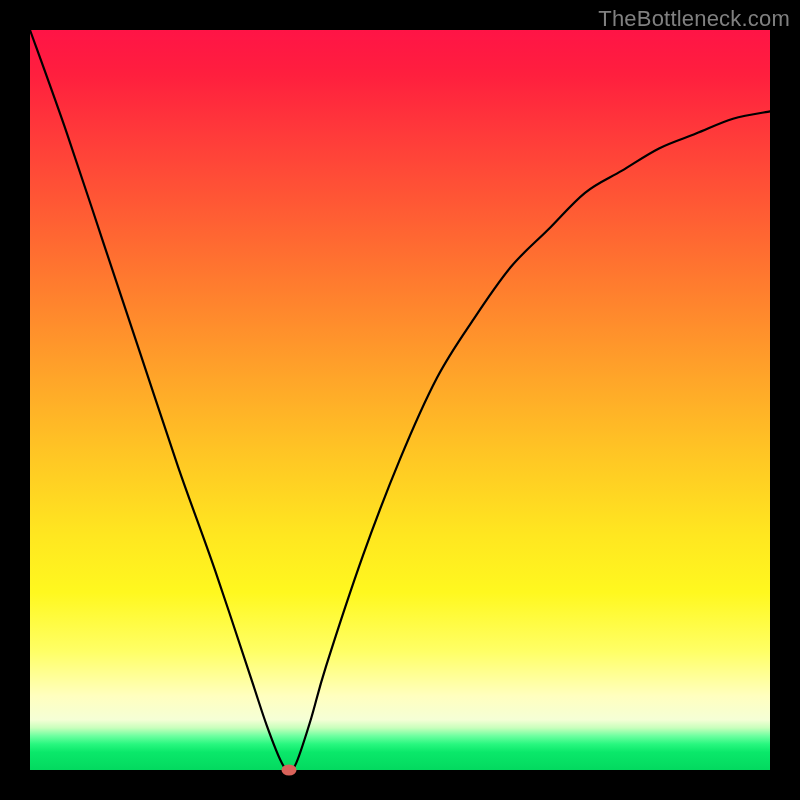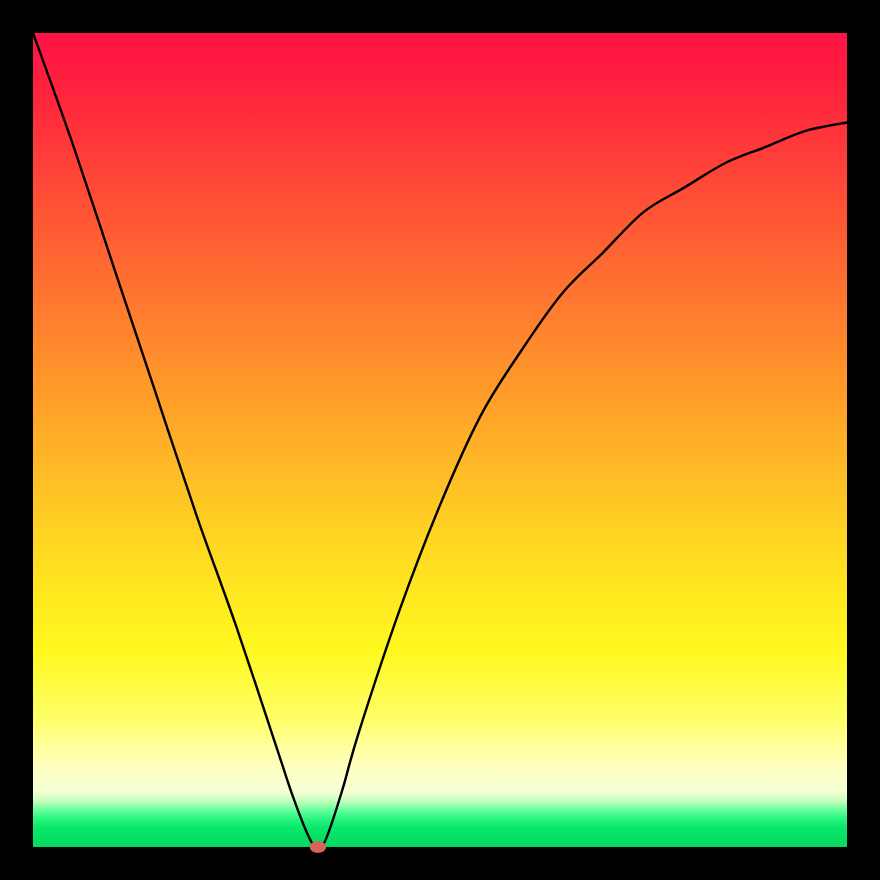--- a/index.html
+++ b/index.html
@@ -76,19 +76,20 @@
     height: 11px;
     background: #d9625a;
     border-radius: 50%;
     transform: translate(-50%, -50%);
   }
 </style>
 </head>
 <body>
 
 <div class="frame">
+  <div class="brand">TheBottleneck.com</div>
   <div class="plot">
     <svg class="curve" viewBox="0 0 740 740" preserveAspectRatio="none">
       <path id="curve-path" d="M 0.0 0.0 C 6.2 17.3, 24.7 67.8, 37.0 103.6 C 49.3 139.4, 61.7 177.6, 74.0 214.6 C 86.3 251.6, 98.7 288.6, 111.0 325.6 C 123.3 362.6, 135.7 400.8, 148.0 436.6 C 160.3 472.4, 172.7 504.4, 185.0 540.2 C 197.3 576.0, 213.4 625.3, 222.0 651.2 C 230.6 677.1, 231.9 682.0, 236.8 695.6 C 241.7 709.2, 247.9 725.2, 251.6 732.6 C 255.3 740.0, 256.5 740.0, 259.0 740.0 C 261.5 740.0, 262.7 741.2, 266.4 732.6 C 270.1 724.0, 276.3 704.2, 281.2 688.2 C 286.1 672.2, 287.4 663.5, 296.0 636.4 C 304.6 609.3, 320.7 559.9, 333.0 525.4 C 345.3 490.9, 357.7 458.8, 370.0 429.2 C 382.3 399.6, 394.7 371.2, 407.0 347.8 C 419.3 324.4, 431.7 307.1, 444.0 288.6 C 456.3 270.1, 468.7 251.6, 481.0 236.8 C 493.3 222.0, 505.7 212.1, 518.0 199.8 C 530.3 187.5, 542.7 172.7, 555.0 162.8 C 567.3 152.9, 579.7 148.0, 592.0 140.6 C 604.3 133.2, 616.7 124.6, 629.0 118.4 C 641.3 112.2, 653.7 108.5, 666.0 103.6 C 678.3 98.7, 690.7 92.5, 703.0 88.8 C 715.3 85.1, 733.8 82.6, 740.0 81.4"></path>
     </svg>
     <div class="marker" id="min-marker" style="left: 259px; top: 740px;"></div>
   </div>
 </div>
 
 </body></html>

